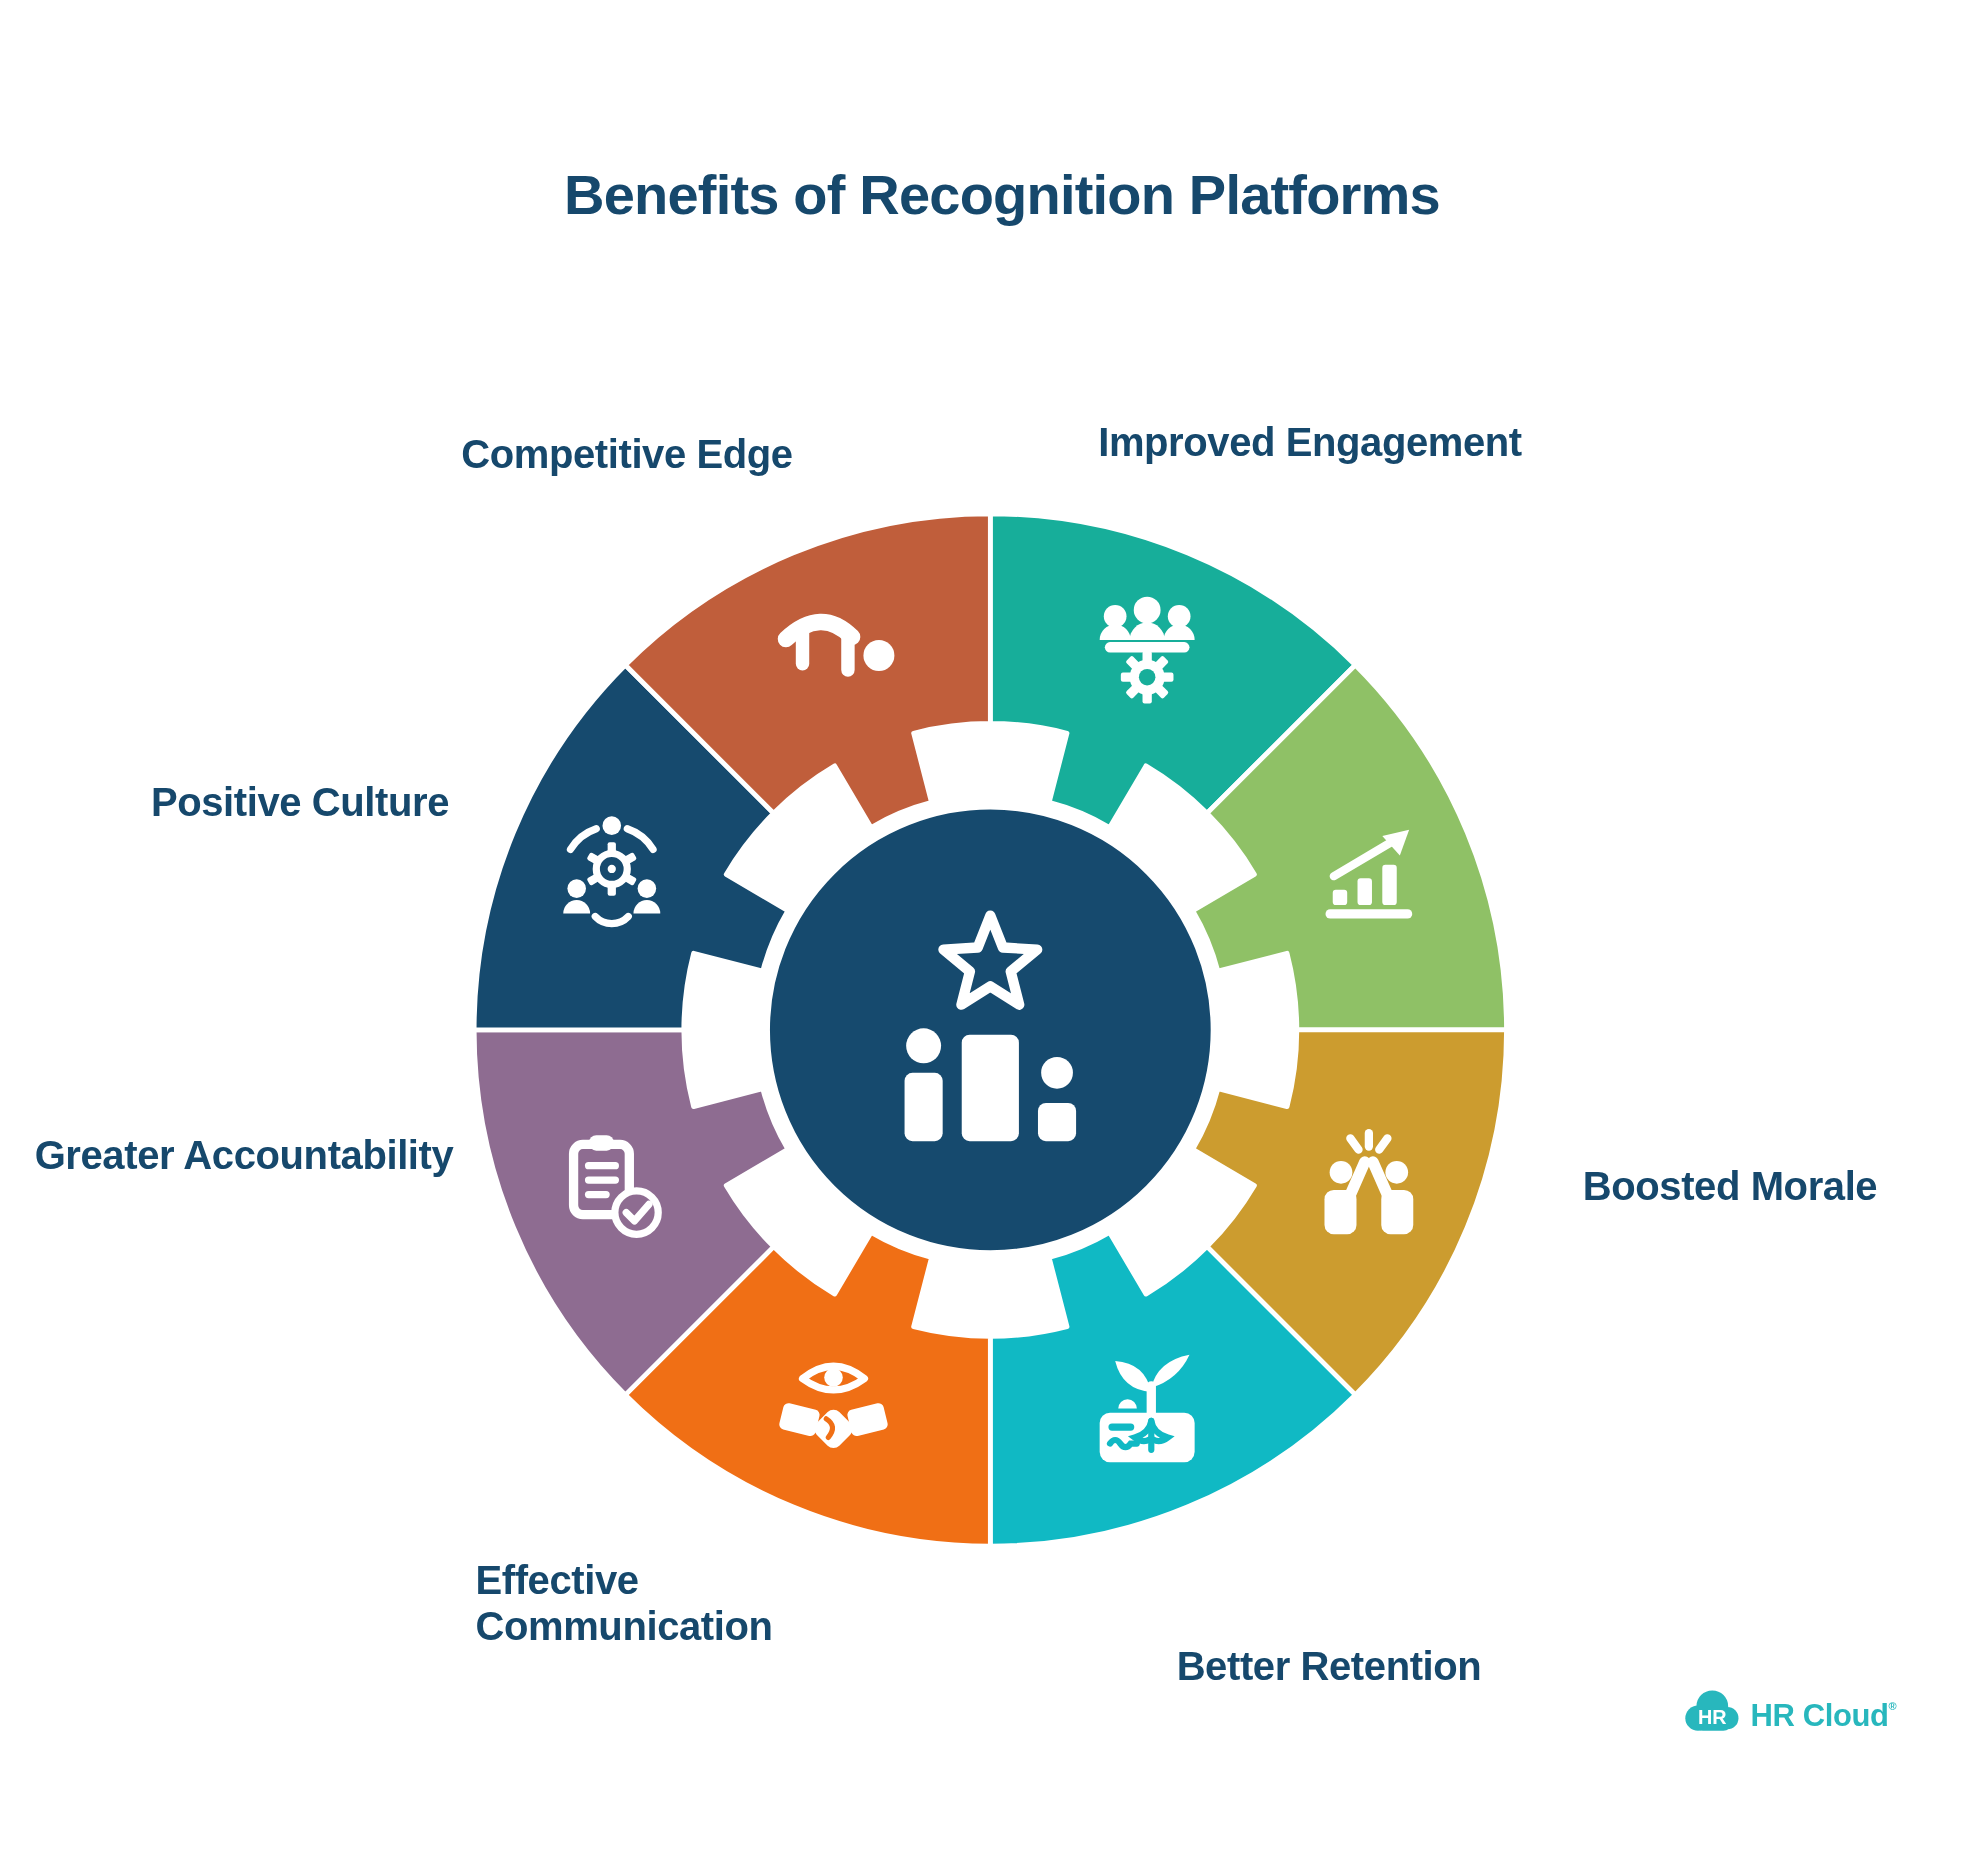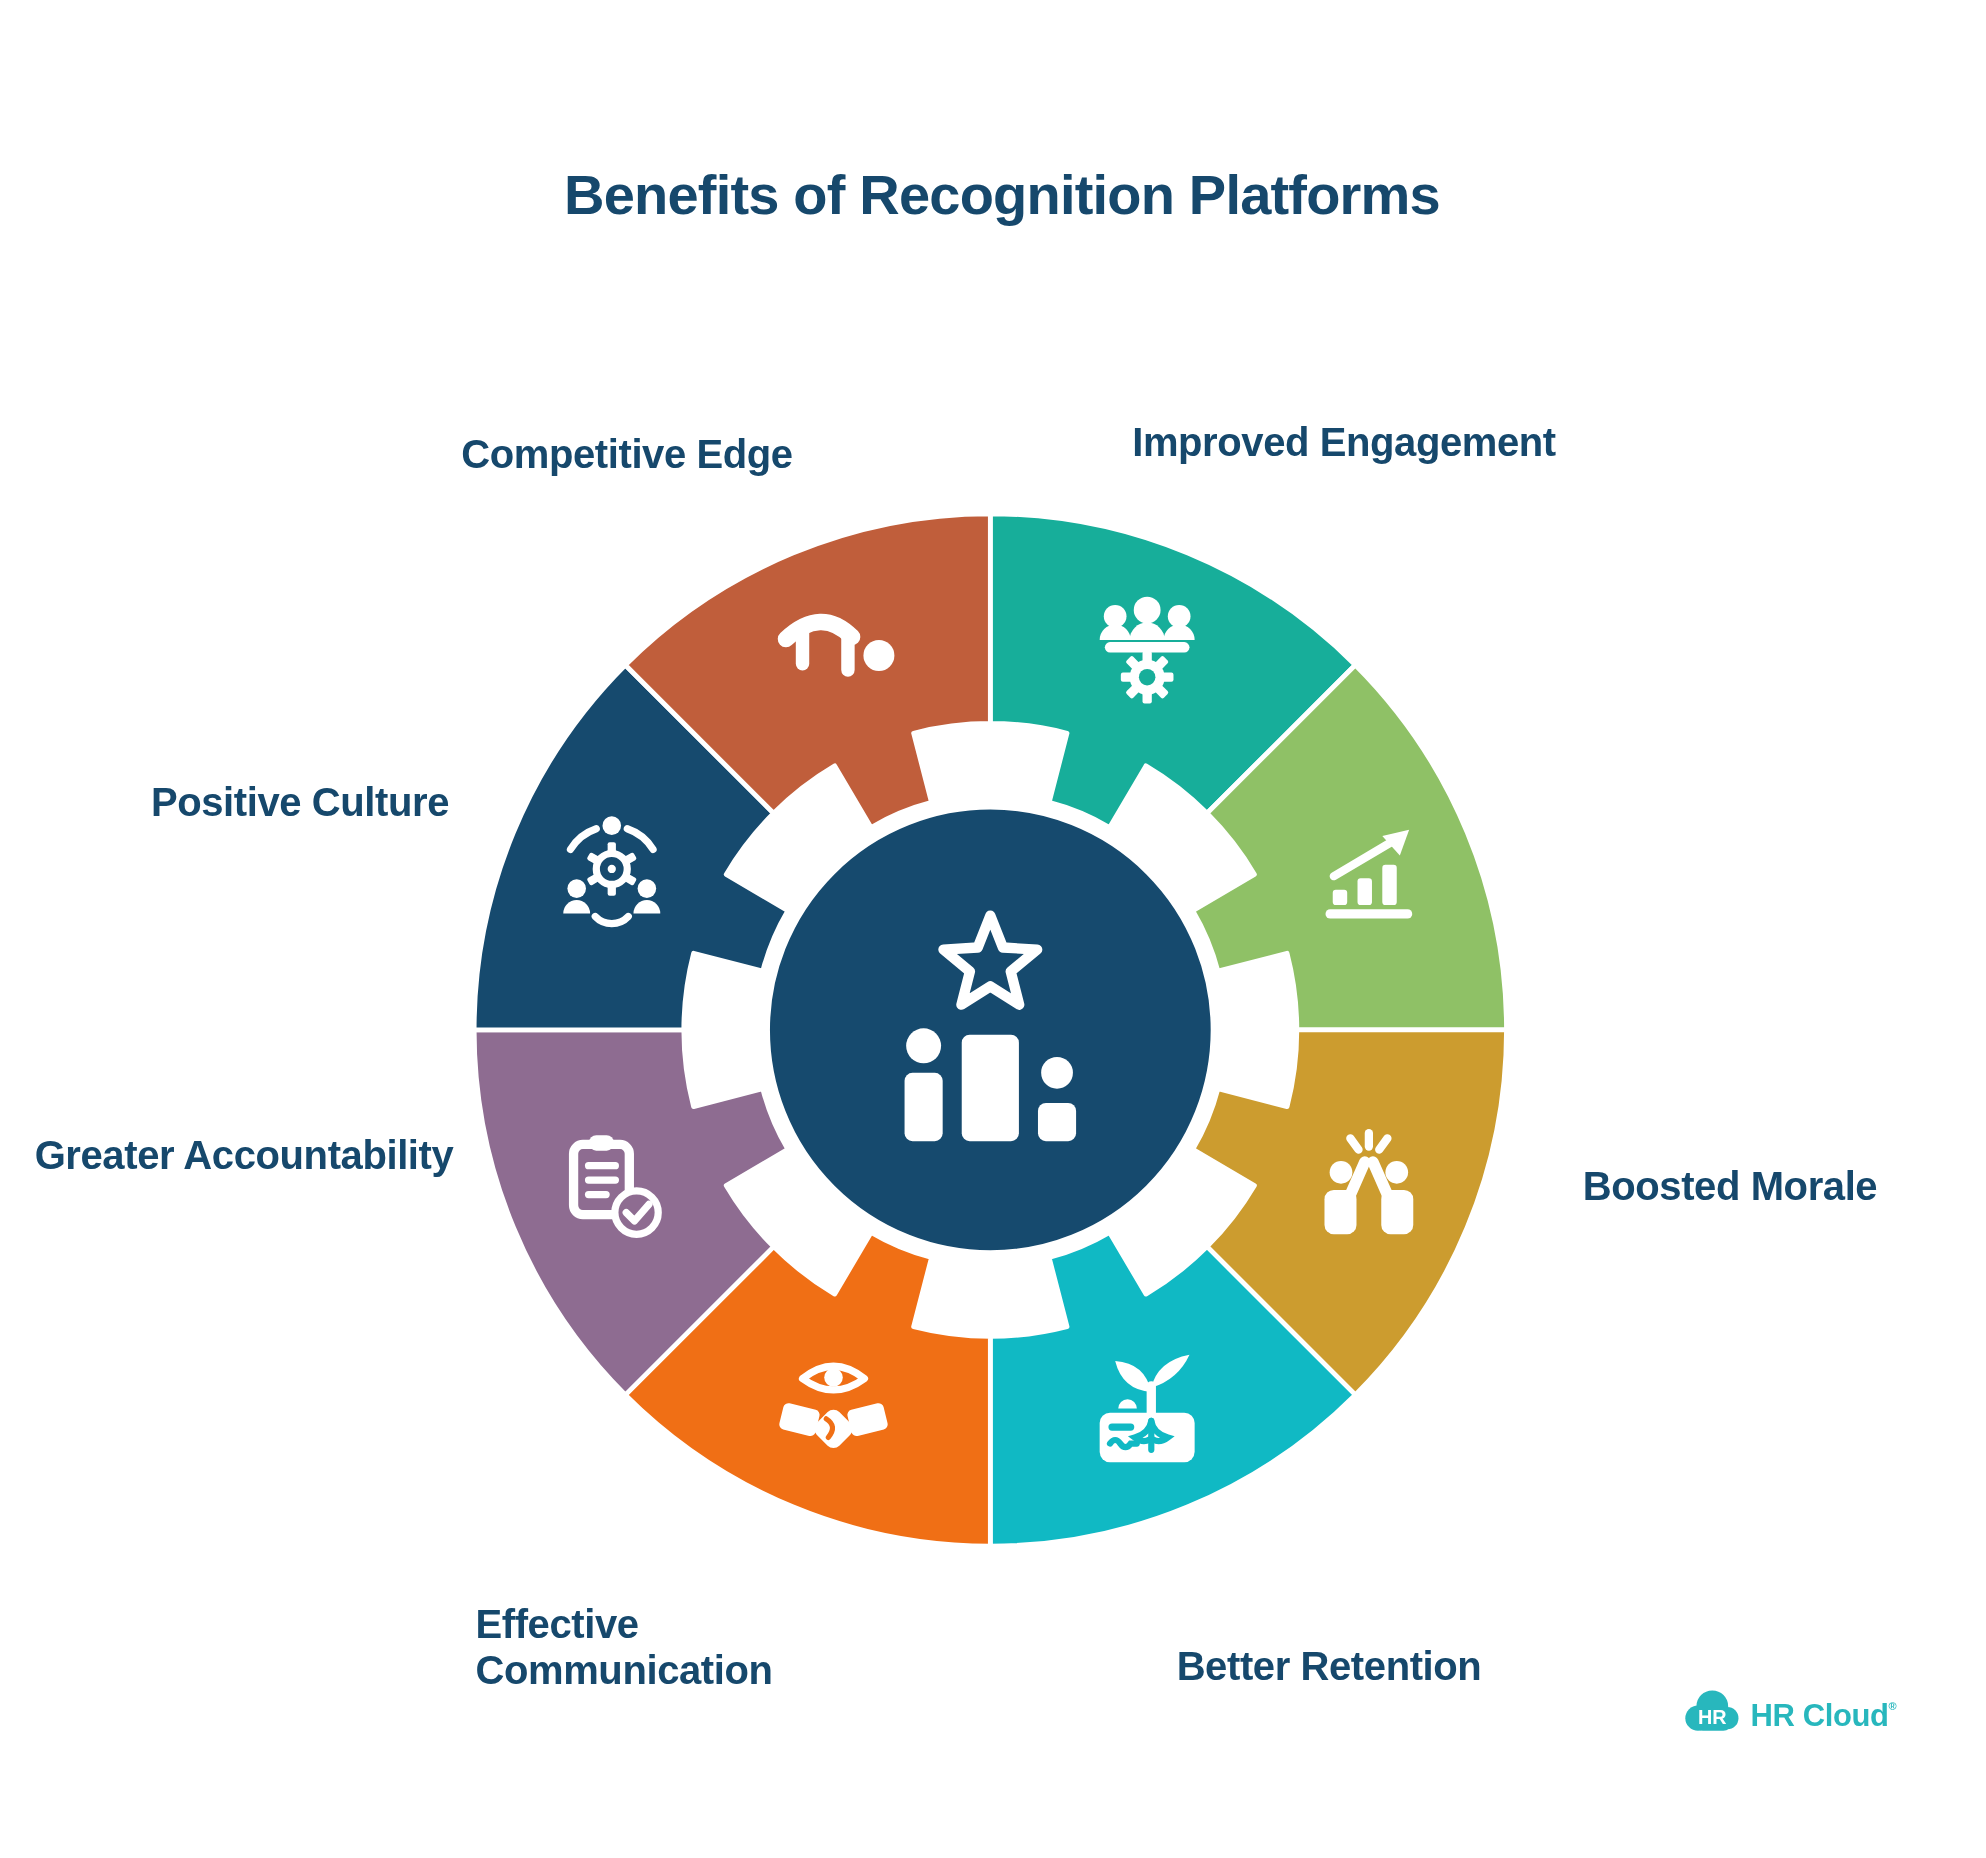--- a/index.html
+++ b/index.html
@@ -16,25 +16,25 @@
     position:absolute;left:989px;top:181px;transform:translate(-50%,-50%);
     font-size:56px;font-weight:700;color:var(--ink);letter-spacing:-0.8px;
     white-space:nowrap;margin:13px;
   }
   .wheel-svg{position:absolute;left:0;top:0;width:1987px;height:1859px;}
   .label{
     position:absolute;transform:translate(-50%,-50%);
     font-size:40px;font-weight:700;color:var(--ink);
     white-space:nowrap;line-height:1.16;letter-spacing:-0.4px;
   }
-  .lbl-0{left:1344px;top:442px;}
+  .lbl-0{left:1310px;top:442px;}
   .lbl-1{left:1729px;top:834px;}
   .lbl-2{left:1730px;top:1186px;}
   .lbl-3{left:1329px;top:1666px;}
-  .lbl-4{left:650px;top:1603px;white-space:normal;width:349px;margin-top:44px;}
+  .lbl-4{left:650px;top:1603px;white-space:normal;width:349px;}
   .lbl-5{left:244px;top:1155px;}
   .lbl-6{left:300px;top:802px;}
   .lbl-7{left:627px;top:454px;}
   .logo{
     position:absolute;left:1682px;top:1688px;
     display:flex;align-items:flex-end;gap:9.5px;
   }
   .logo-cloud{width:59px;height:46px;flex:0 0 auto;}
   .logo-text{
     font-size:31px;font-weight:700;color:var(--brand);letter-spacing:-0.4px;

